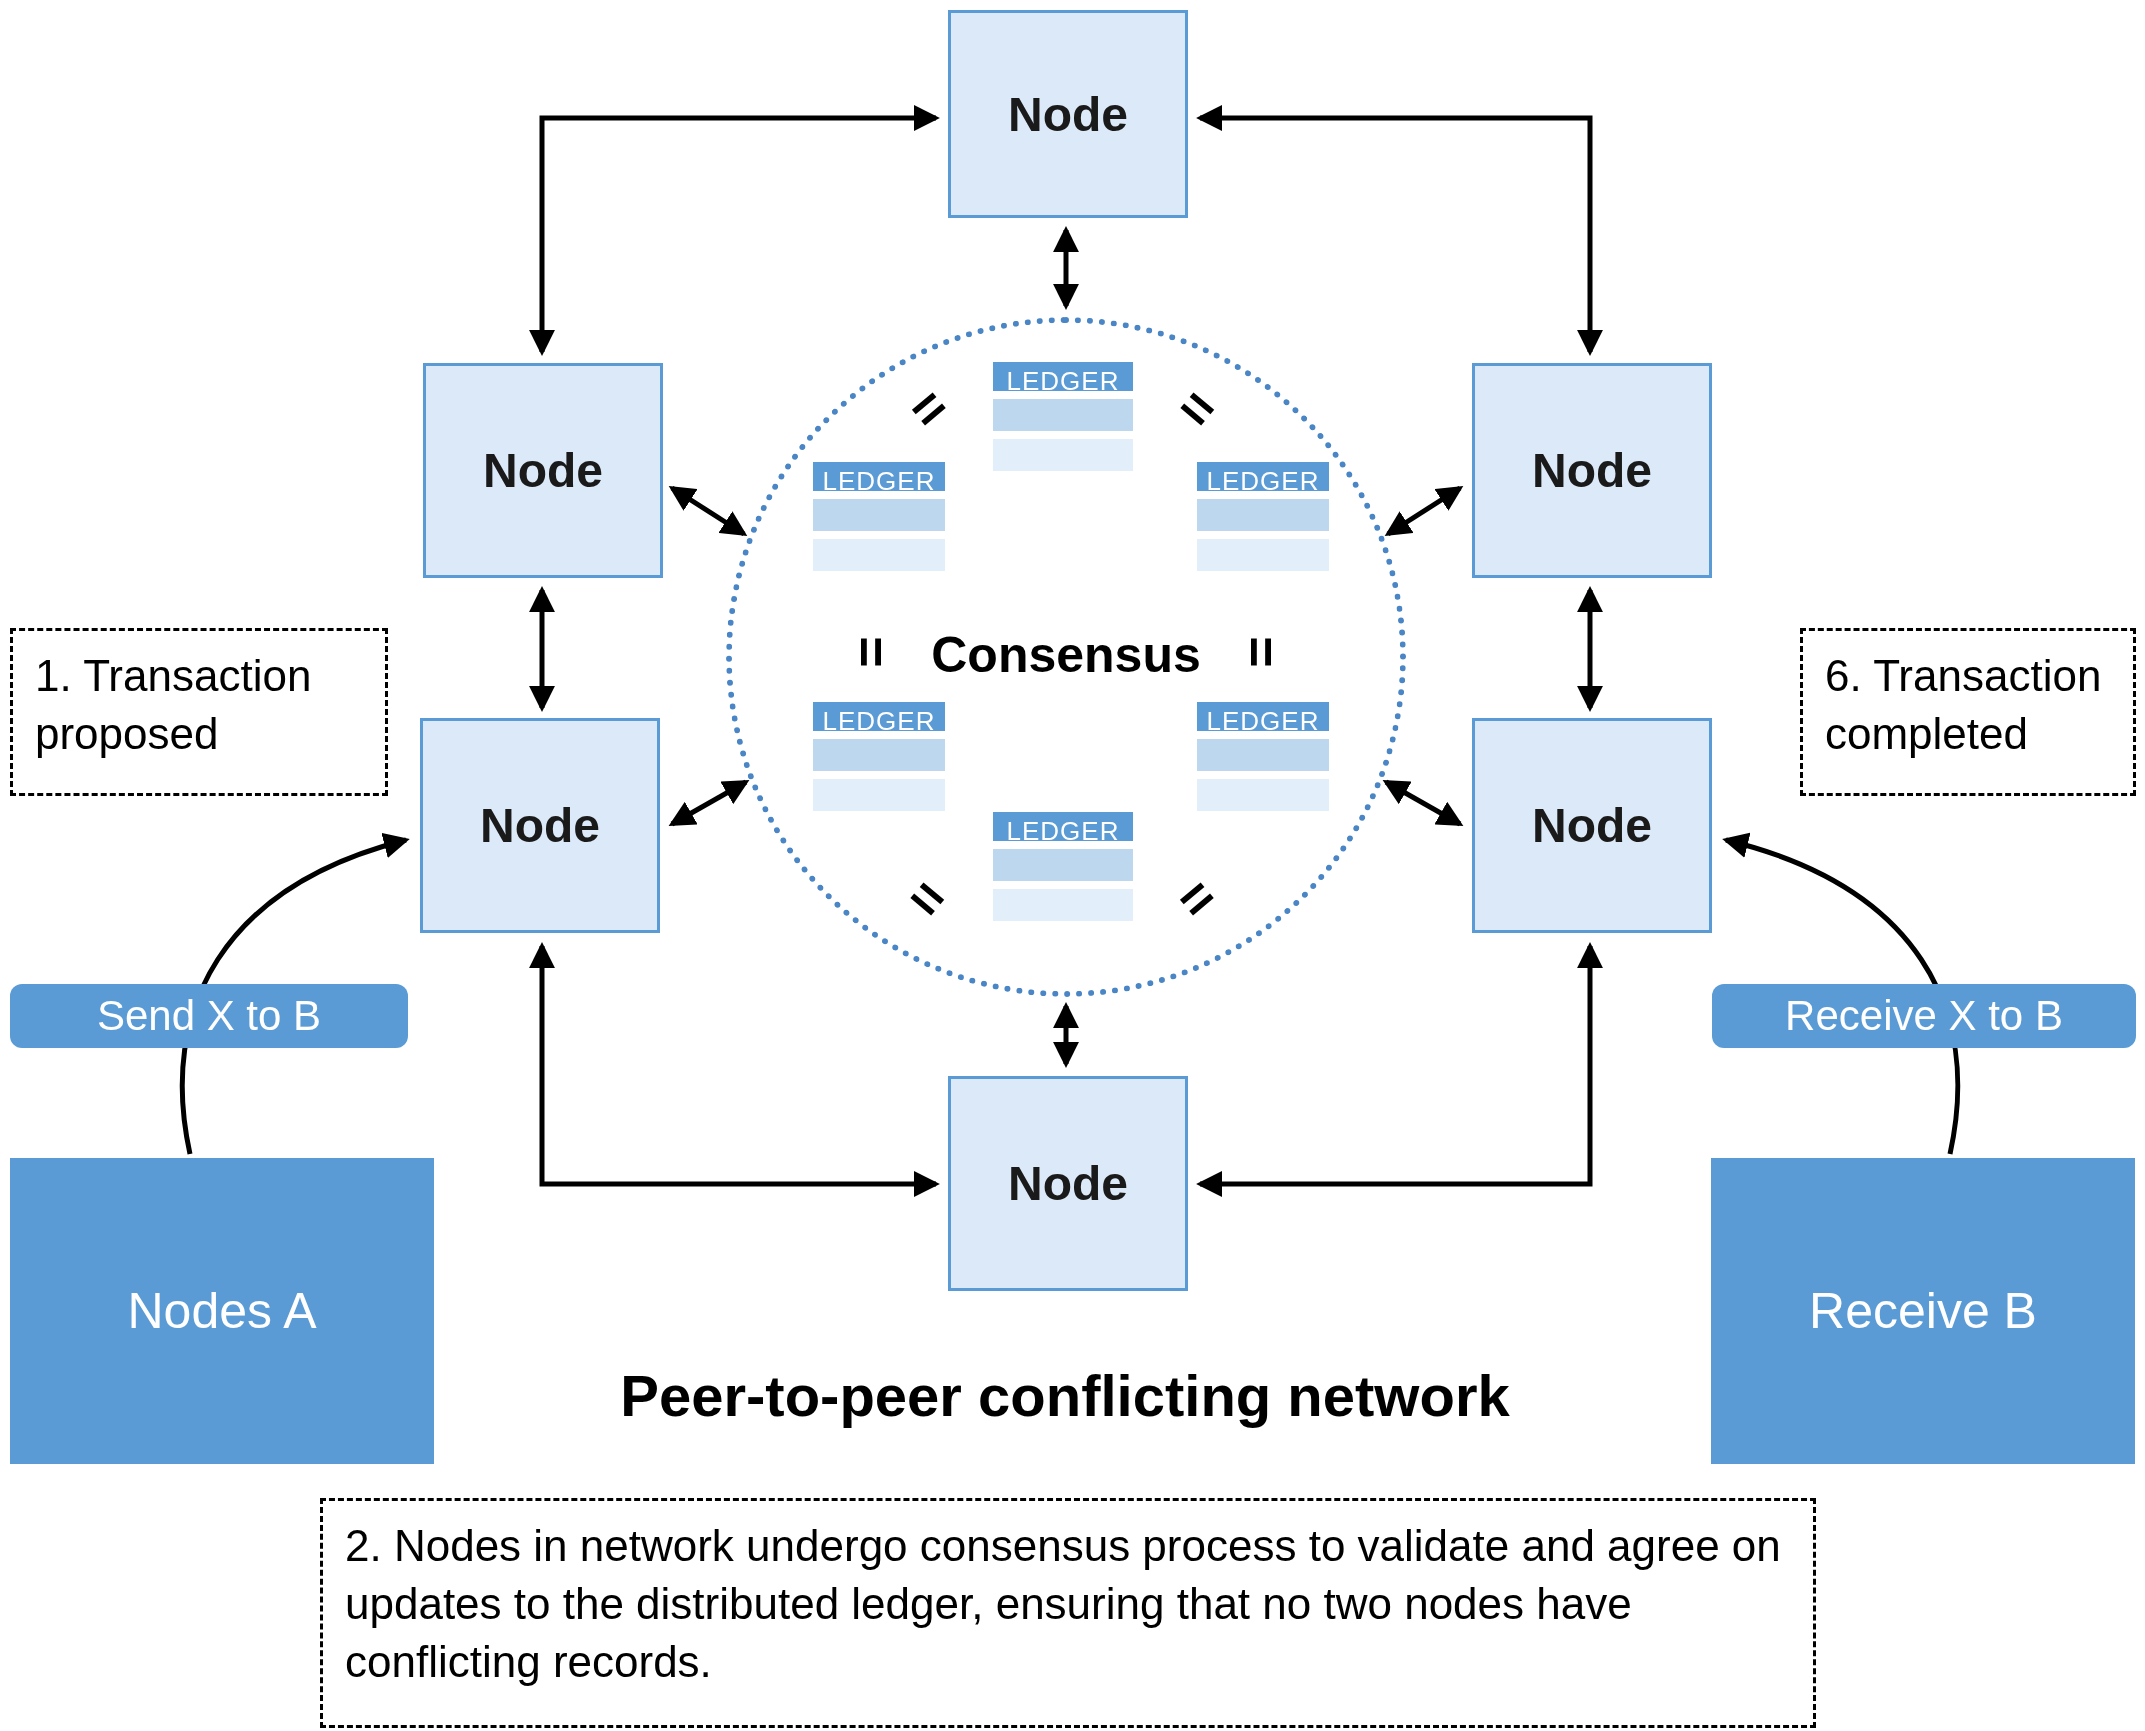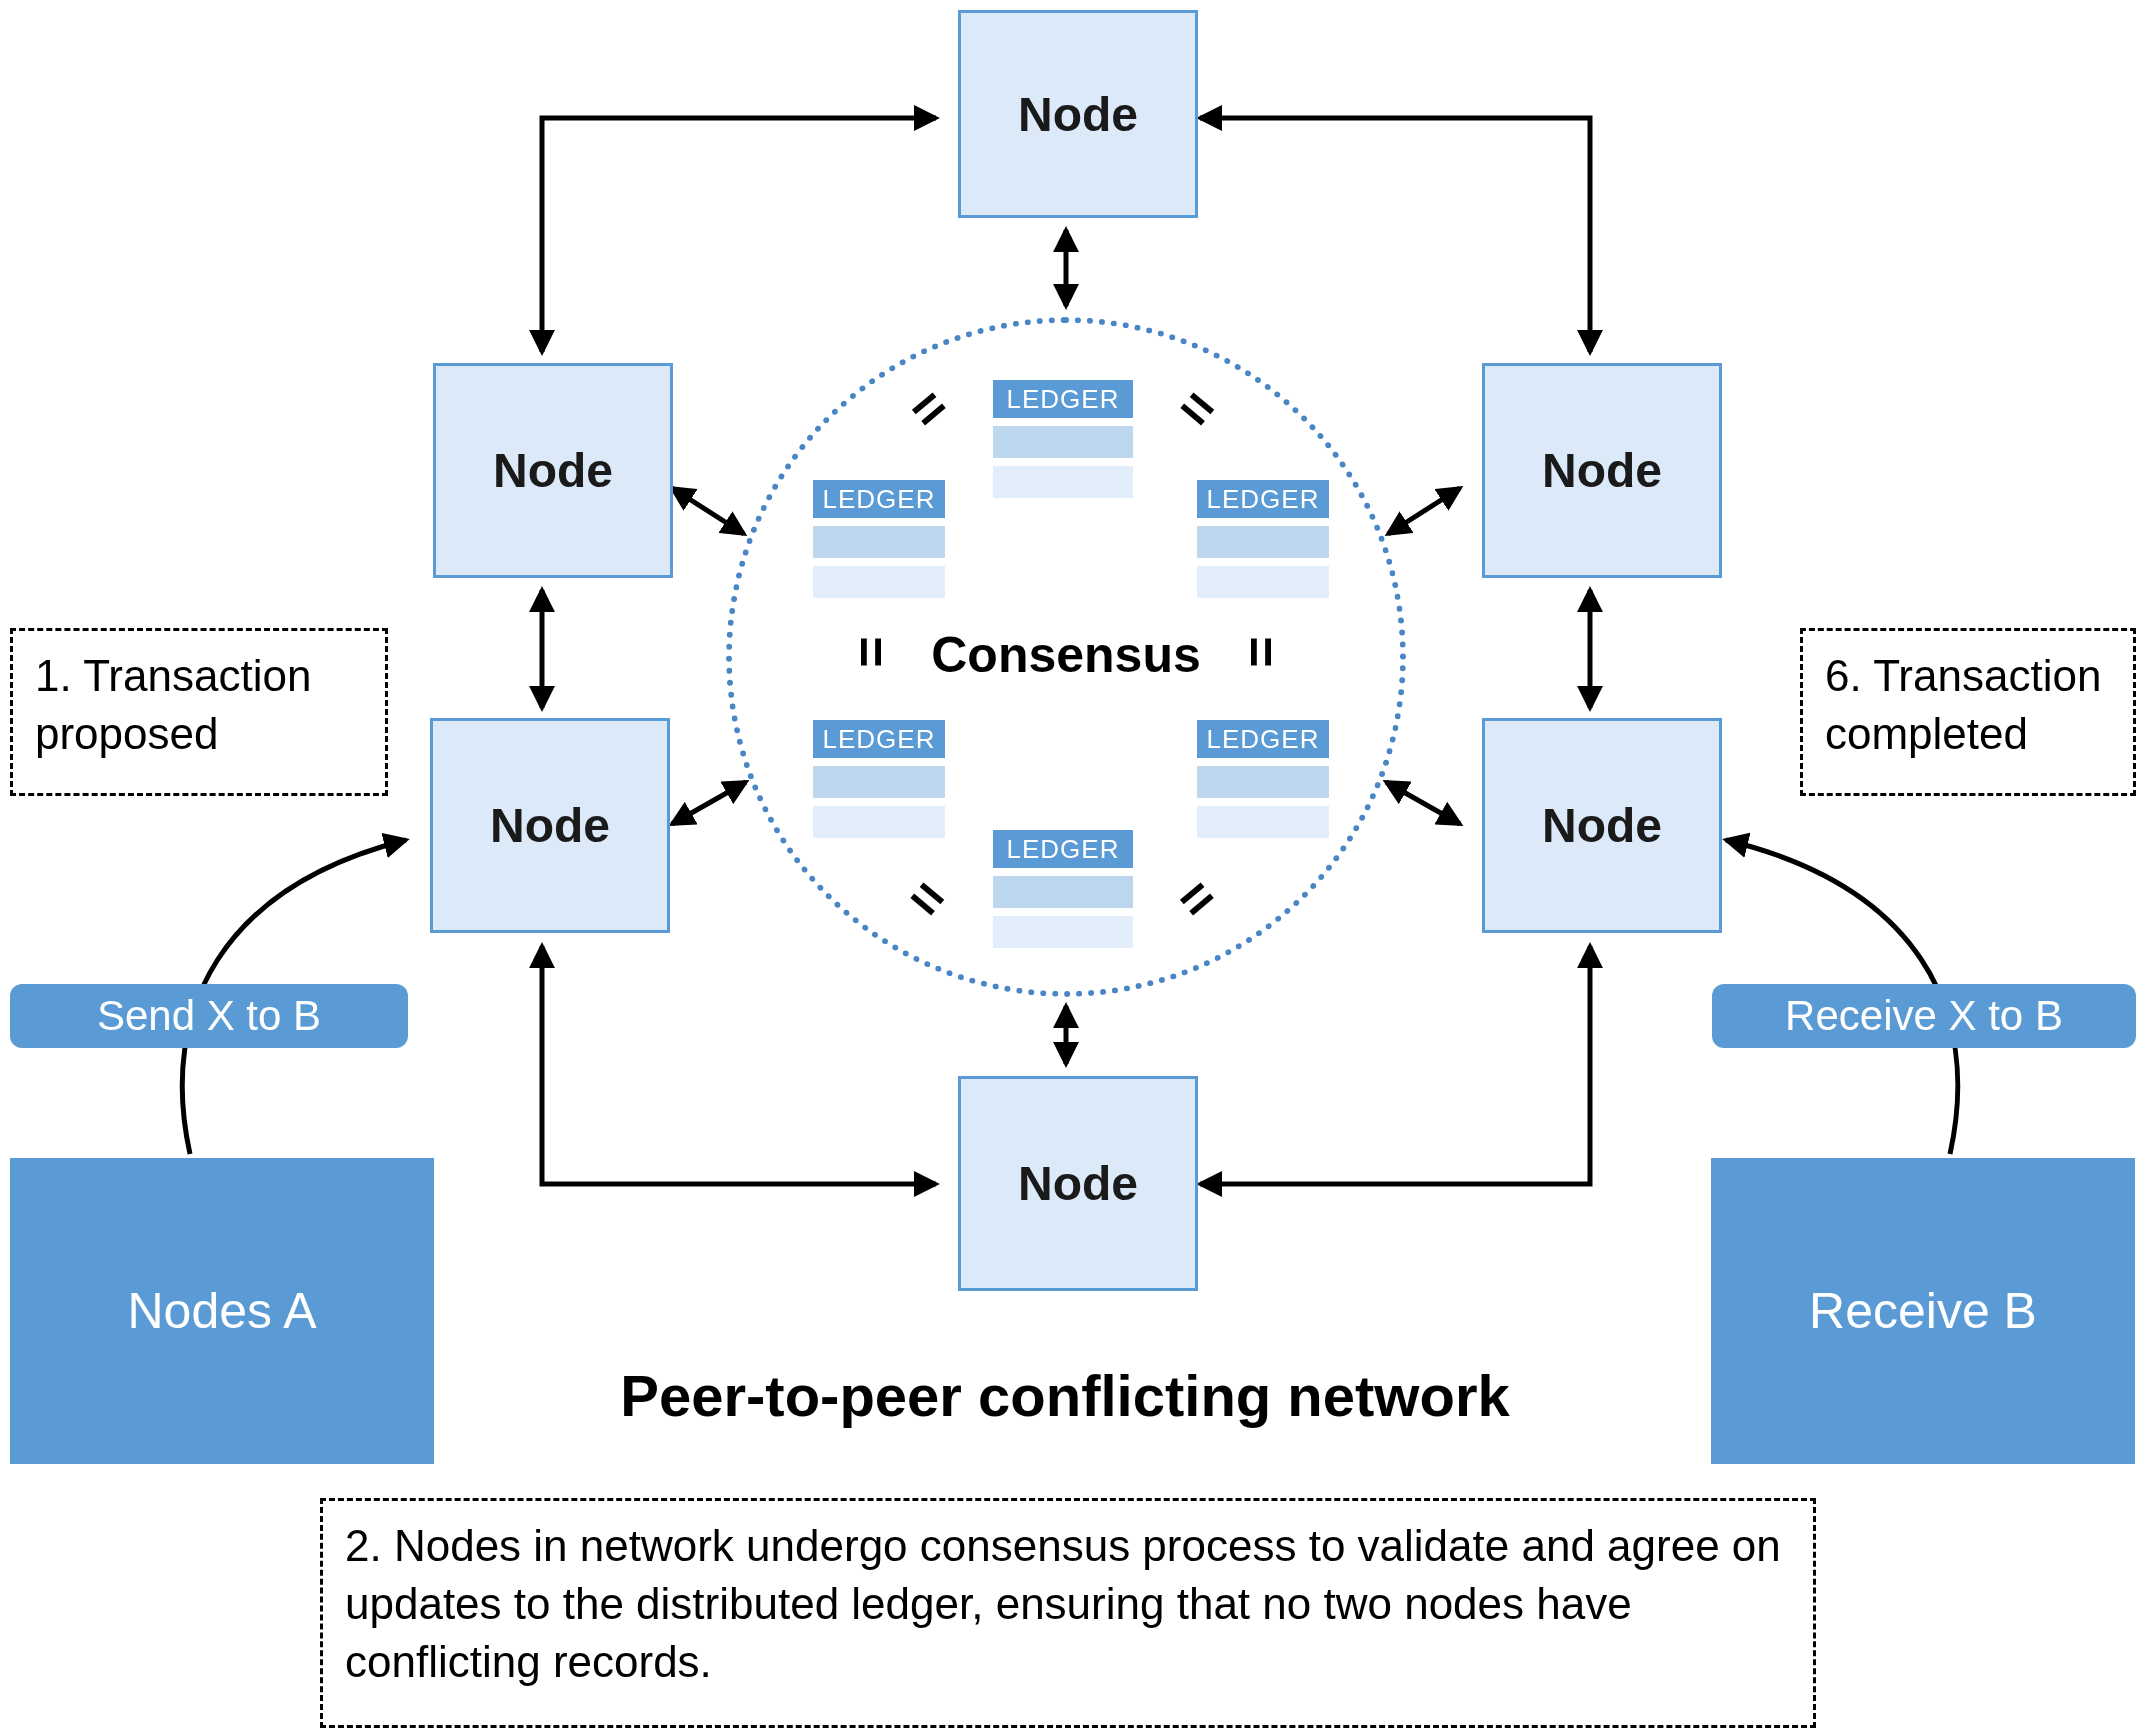--- a/index.html
+++ b/index.html
@@ -8,21 +8,21 @@
     font-family:"Liberation Sans", sans-serif; overflow:hidden;
   }
   .arrows { position:absolute; left:0; top:0; }
   .arrows path { fill:none; stroke:var(--arrow,#000); stroke-width:5; }
   .arrows marker path { fill:var(--arrow,#000); stroke:none; }
 
   .node {
     position:absolute; background:var(--node-fill,#dbe9f8);
     border:3px solid var(--node-border,#5b9bd5); box-sizing:border-box;
     display:flex; align-items:center; justify-content:center;
-    font-weight:bold; font-size:48px; color:#1a1a1a;margin-left:10px;
+    font-weight:bold; font-size:48px; color:#1a1a1a;
   }
   .node-top         { left:948px;  top:10px;   width:240px; height:208px; }
   .node-upper-left  { left:423px;  top:363px;  width:240px; height:215px; }
   .node-lower-left  { left:420px;  top:718px;  width:240px; height:215px; }
   .node-upper-right { left:1472px; top:363px;  width:240px; height:215px; }
   .node-lower-right { left:1472px; top:718px;  width:240px; height:215px; }
   .node-bottom      { left:948px;  top:1076px; width:240px; height:215px; }
 
   .circle {
     position:absolute; left:726px; top:317px; width:680px; height:680px;
@@ -30,21 +30,21 @@
     box-sizing:border-box; background:transparent;
   }
   .consensus {
     position:absolute; left:726px; top:626px; width:680px; text-align:center;
     font-size:50px; font-weight:bold; color:#000;
   }
 
   .ledger { position:absolute; display:flex; flex-direction:column; gap:8px; }
   .ledger .hdr {
     background:var(--ledger-header,#5b9bd5); color:#fff; text-align:center;
-    font-size:26px; letter-spacing:1px; line-height:38px; height:38px;margin-top:18px;
+    font-size:26px; letter-spacing:1px; line-height:38px; height:29px;
   }
   .ledger .row-a { background:var(--ledger-row-medium,#bdd7ee); height:32px; }
   .ledger .row-b { background:var(--ledger-row-light,#e2eefa); height:32px; }
   .ledger-top         { left:993px;  top:362px; width:140px; }
   .ledger-upper-left  { left:813px;  top:462px; width:132px; }
   .ledger-upper-right { left:1197px; top:462px; width:132px; }
   .ledger-lower-left  { left:813px;  top:702px; width:132px; }
   .ledger-lower-right { left:1197px; top:702px; width:132px; }
   .ledger-bottom      { left:993px;  top:812px; width:140px; }
 

